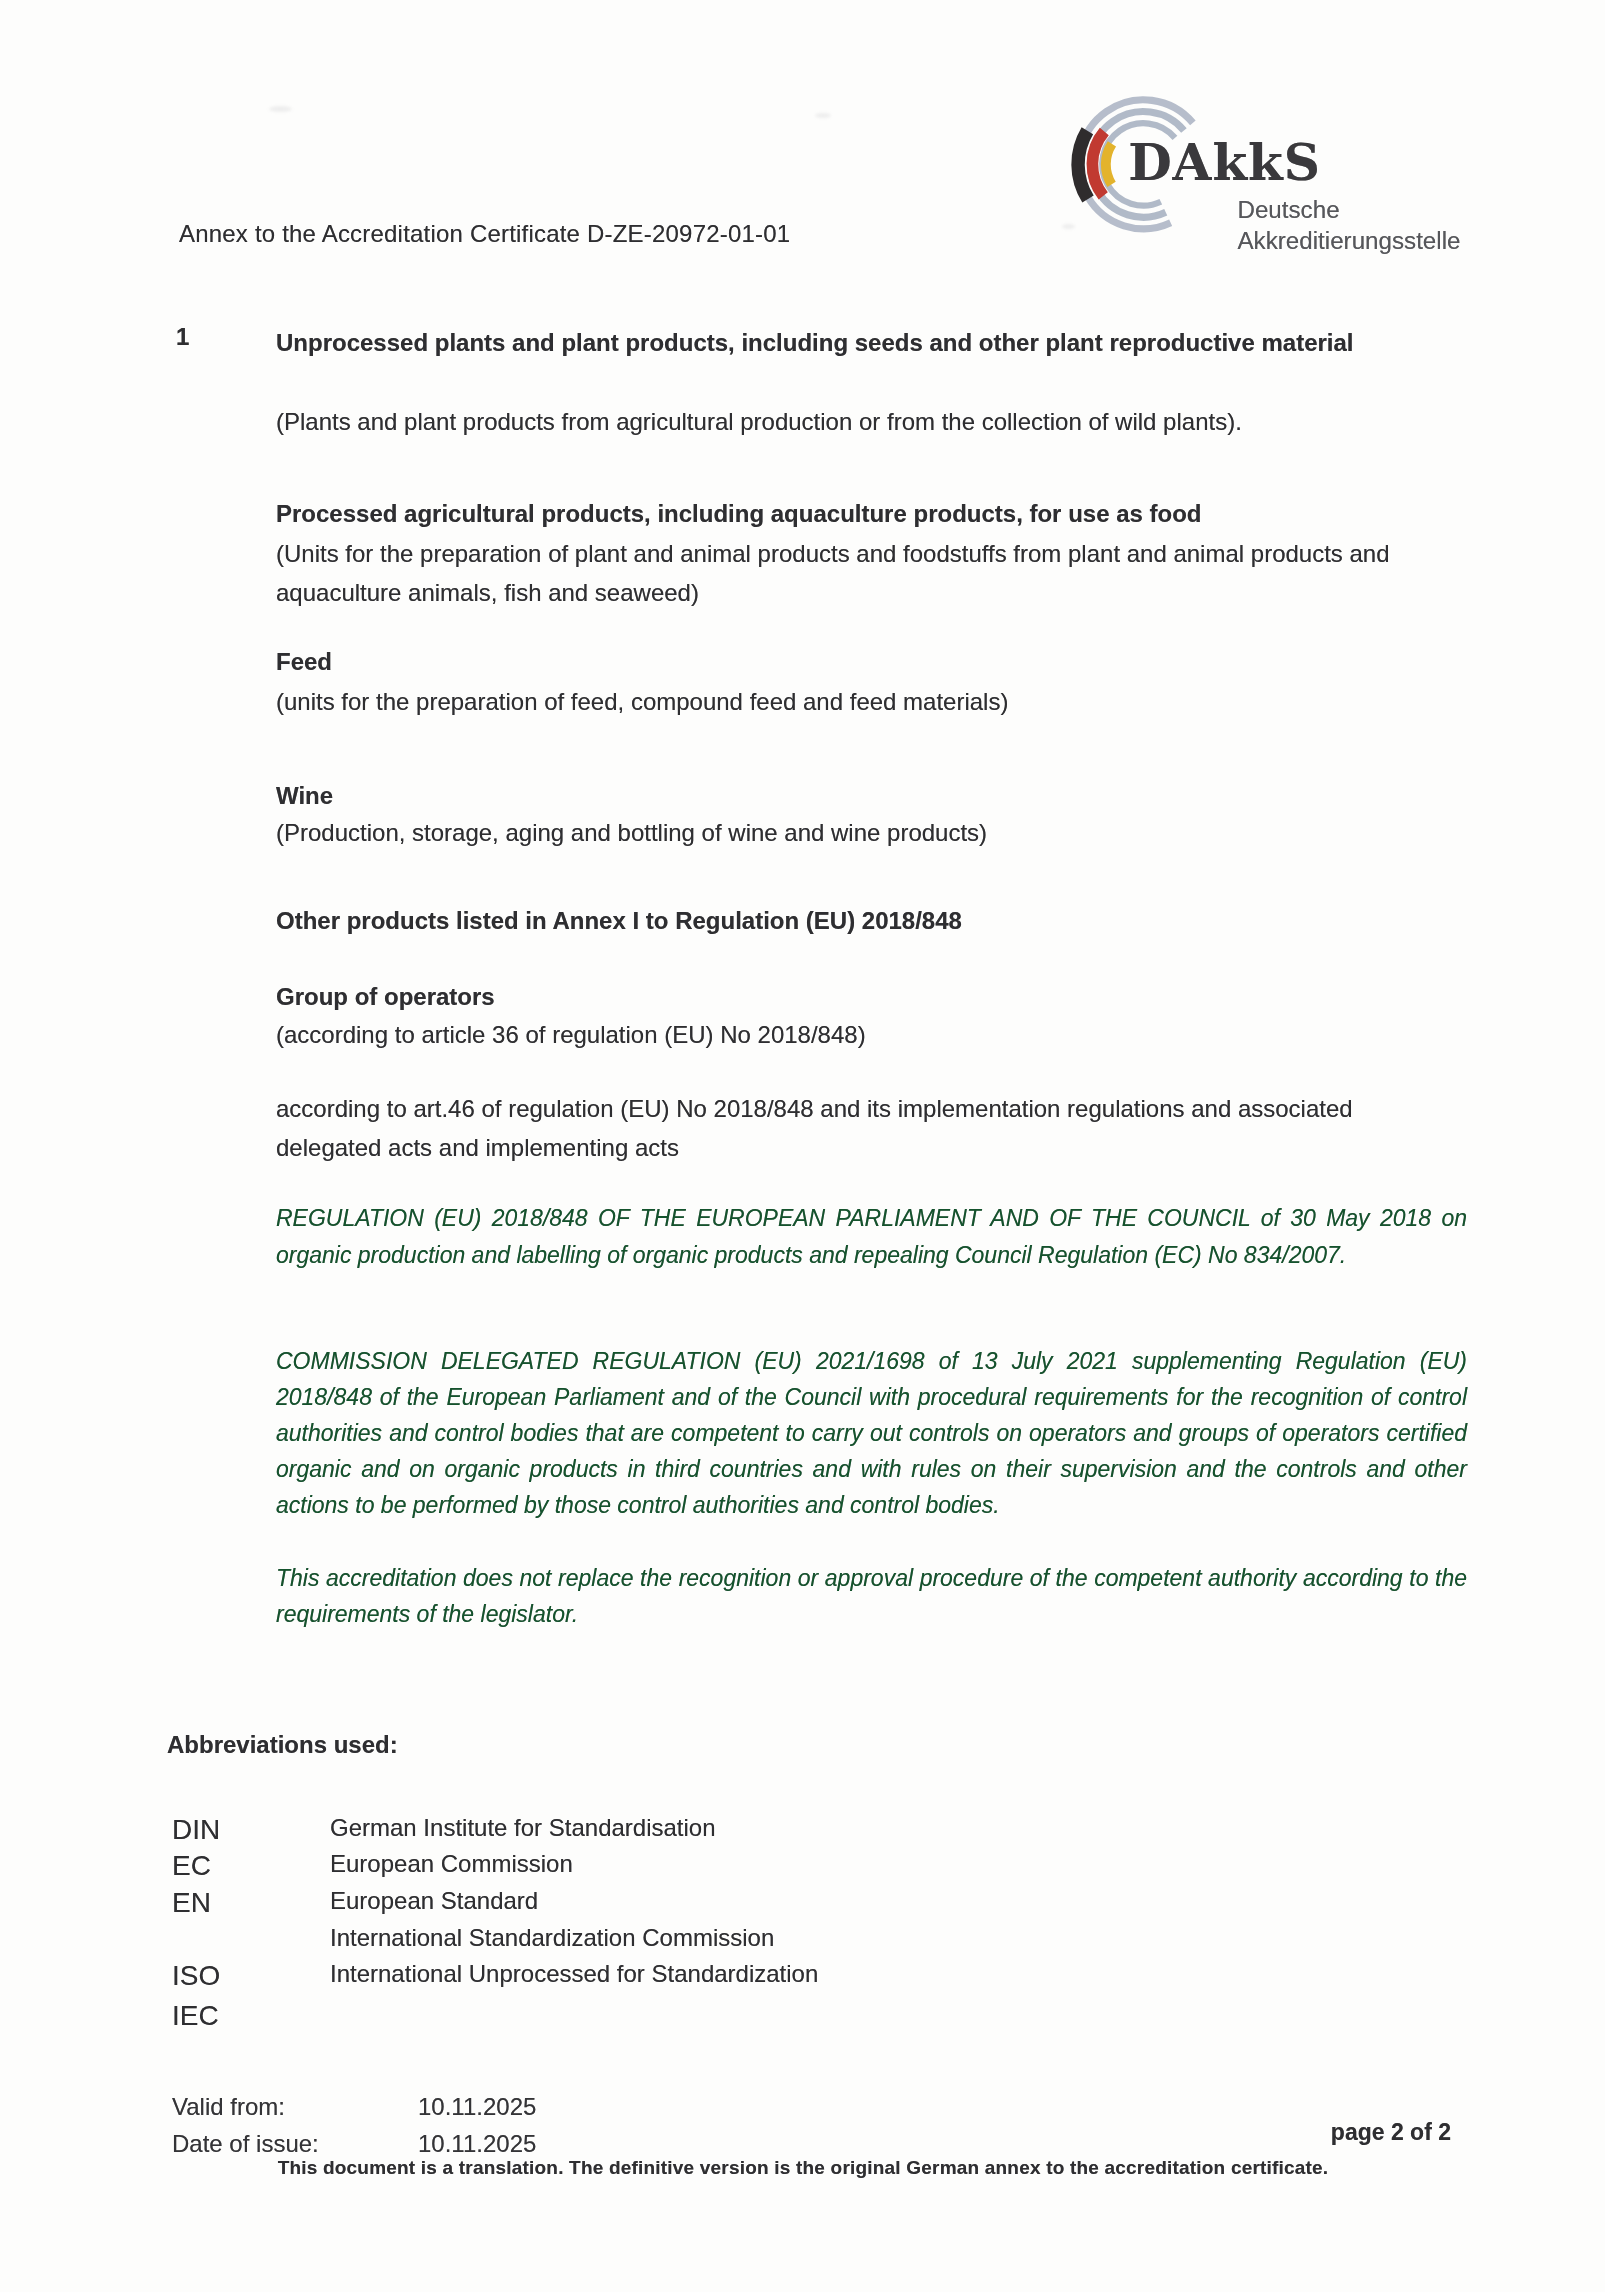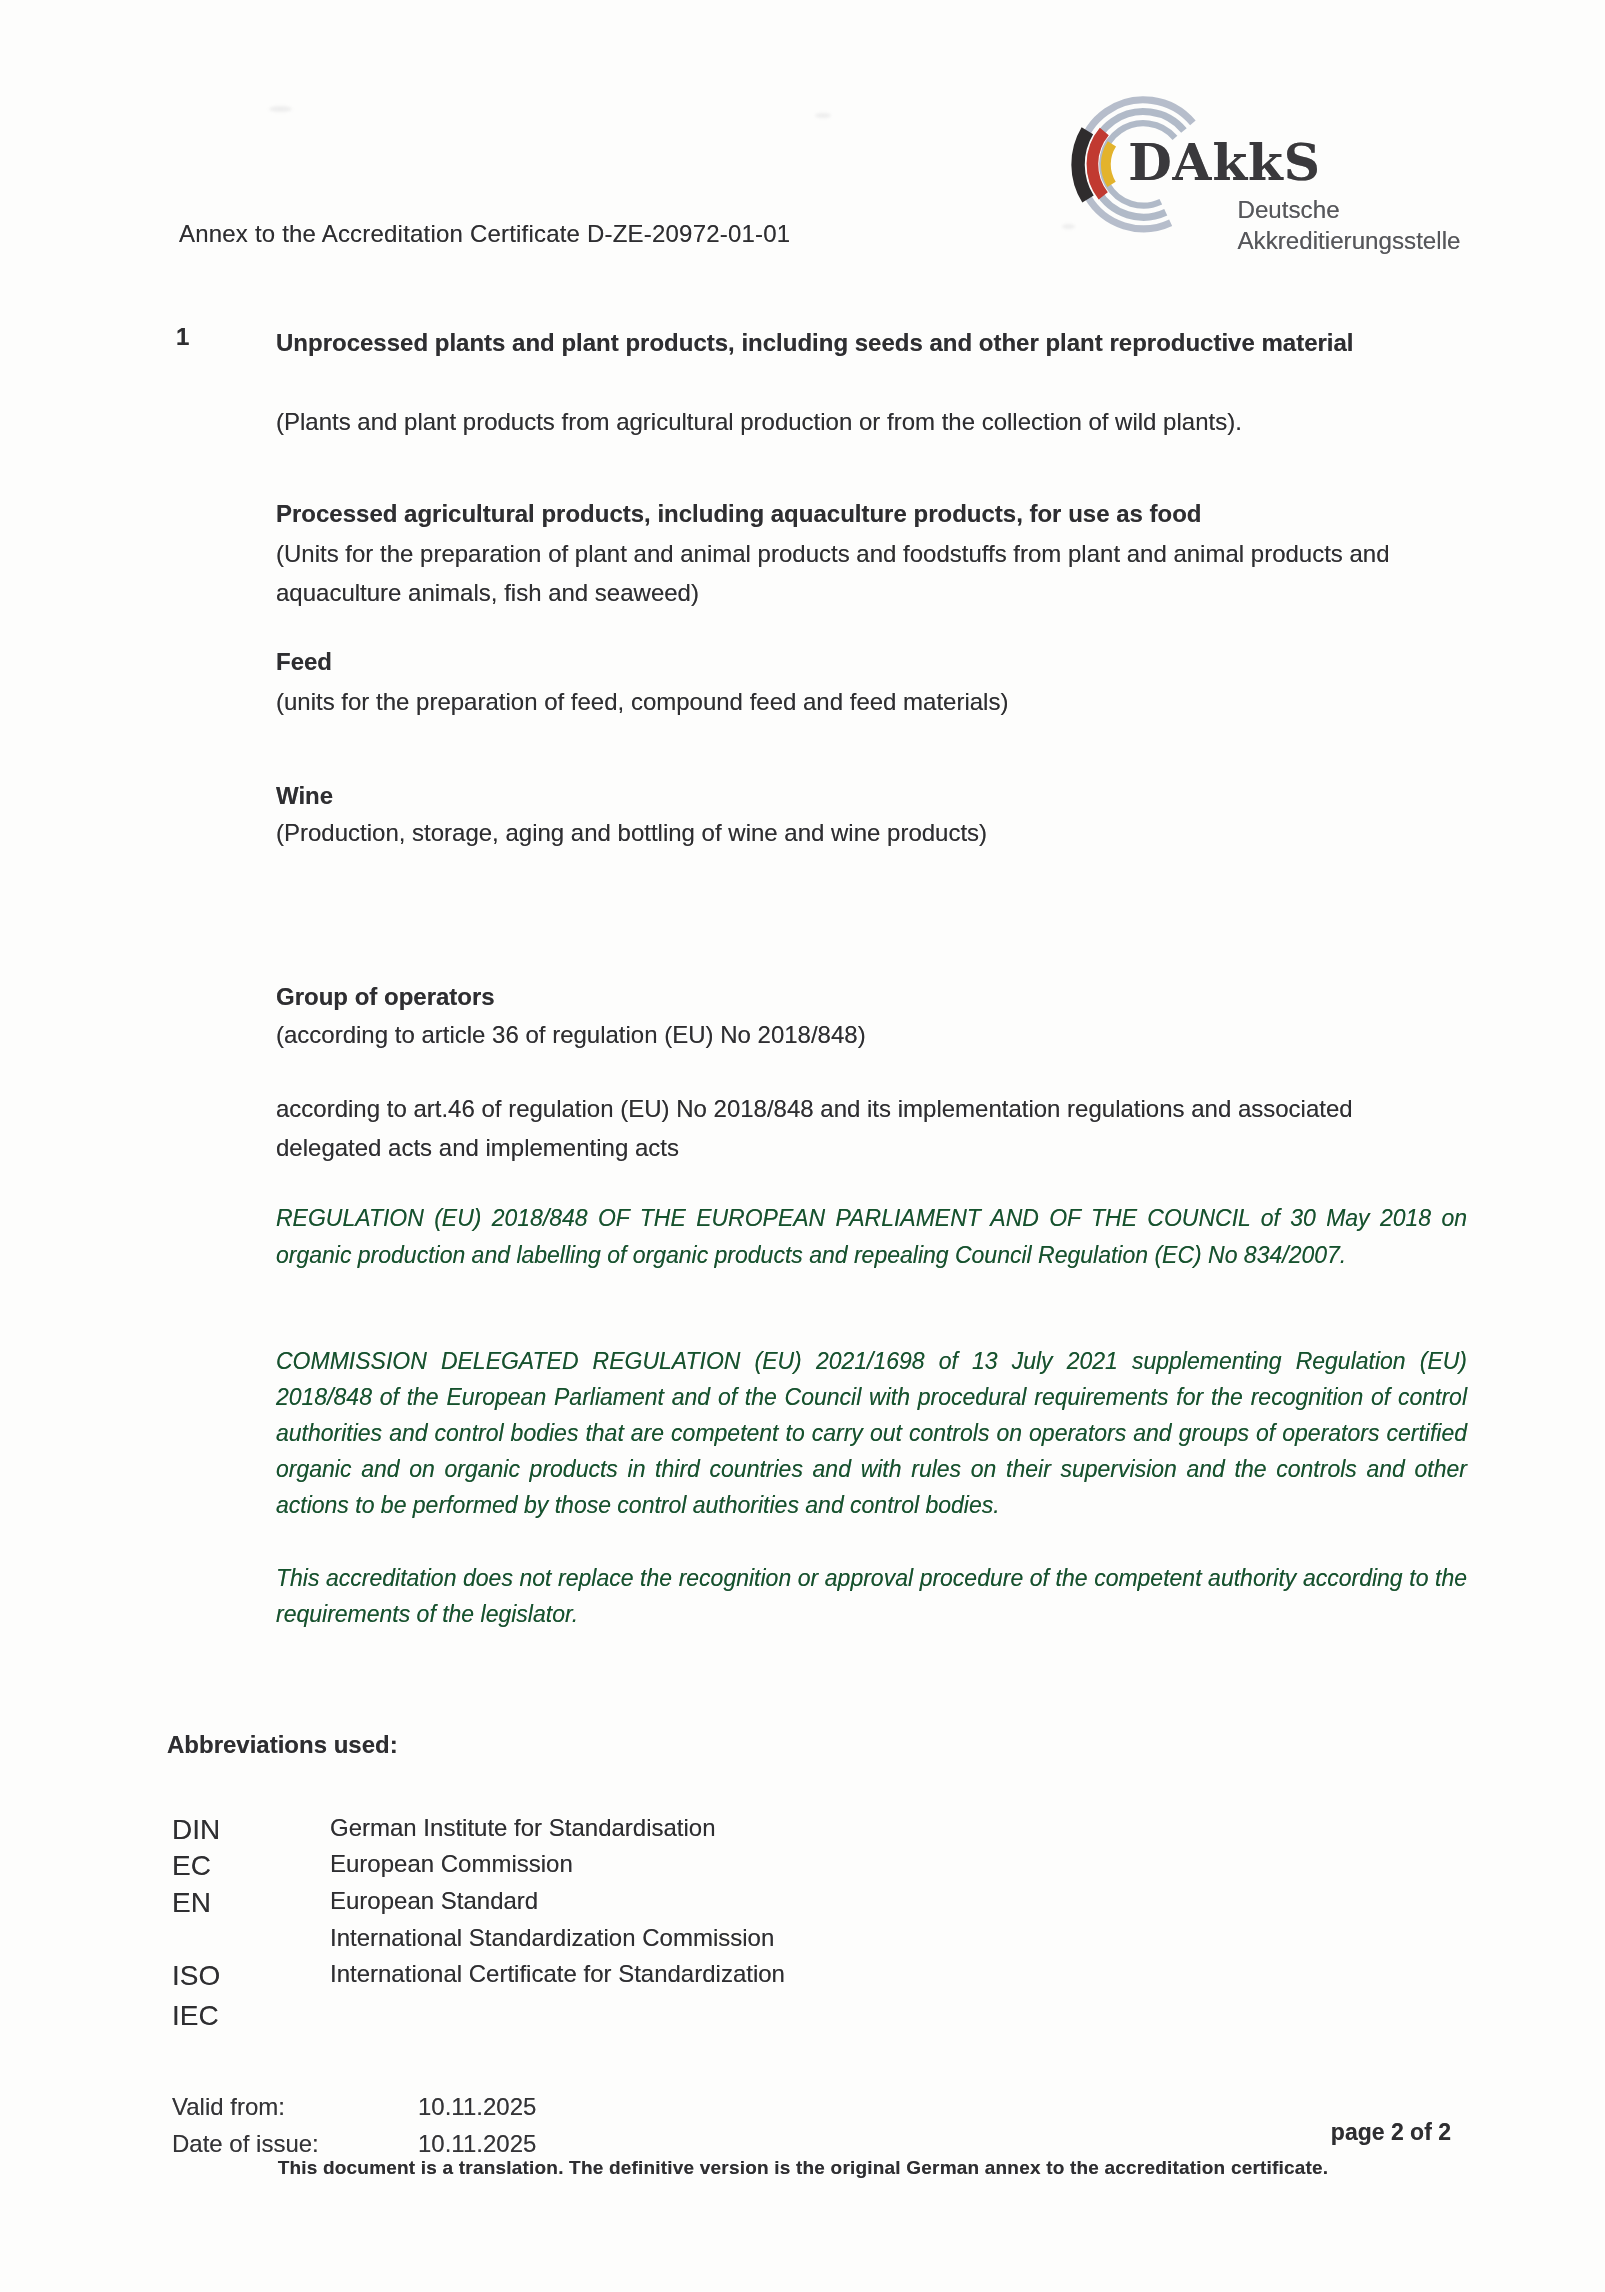--- a/index.html
+++ b/index.html
@@ -72,20 +72,21 @@
 
   <div class="abs heading" style="top:494px;">Processed agricultural products, including aquaculture products, for use as food</div>
   <div class="abs body-text" style="top:534px;">(Units for the preparation of plant and animal products and foodstuffs from plant and animal products and aquaculture animals, fish and seaweed)</div>
 
   <div class="abs heading" style="top:642px;">Feed</div>
   <div class="abs body-text" style="top:682px;">(units for the preparation of feed, compound feed and feed materials)</div>
 
   <div class="abs heading" style="top:776px;">Wine</div>
   <div class="abs body-text" style="top:813px;">(Production, storage, aging and bottling of wine and wine products)</div>
 
+  <div class="abs heading" style="top:901px;">Other products listed in Annex I to Regulation (EU) 2018/848</div>
 
   <div class="abs heading" style="top:977px;">Group of operators</div>
   <div class="abs body-text" style="top:1015px;">(according to article 36 of regulation (EU) No 2018/848)</div>
 
   <div class="abs body-text" style="top:1089px;">according to art.46 of regulation (EU) No 2018/848 and its implementation regulations and associated delegated acts and implementing acts</div>
 
   <div class="abs italic-para" style="top:1200px;line-height:37px;">REGULATION (EU) 2018/848 OF THE EUROPEAN PARLIAMENT AND OF THE COUNCIL of 30 May 2018 on organic production and labelling of organic products and repealing Council Regulation (EC) No 834/2007.</div>
 
   <div class="abs italic-para" style="top:1343px;">COMMISSION DELEGATED REGULATION (EU) 2021/1698 of 13 July 2021 supplementing Regulation (EU) 2018/848 of the European Parliament and of the Council with procedural requirements for the recognition of control authorities and control bodies that are competent to carry out controls on operators and groups of operators certified organic and on organic products in third countries and with rules on their supervision and the controls and other actions to be performed by those control authorities and control bodies.</div>
 
@@ -99,21 +100,21 @@
   <div class="abs abbr-term" style="top:1850px;">EC</div>
   <div class="abs abbr-def" style="top:1850px;">European Commission</div>
 
   <div class="abs abbr-term" style="top:1887px;">EN</div>
   <div class="abs abbr-def" style="top:1887px;">European Standard</div>
 
   <div class="abs abbr-term" style="top:2000px;">IEC</div>
   <div class="abs abbr-def" style="top:1924px;">International Standardization Commission</div>
 
   <div class="abs abbr-term" style="top:1960px;">ISO</div>
-  <div class="abs abbr-def" style="top:1960px;">International Certificate for Standardization</div>
+  <div class="abs abbr-def" style="top:1960px;">International Unprocessed for Standardization</div>
 
   <div class="abs foot-label" style="top:2093px;">Valid from:</div>
   <div class="abs foot-value" style="top:2093px;">10.11.2025</div>
 
   <div class="abs foot-label" style="top:2130px;">Date of issue:</div>
   <div class="abs foot-value" style="top:2130px;">10.11.2025</div>
 
   <div class="abs page-num">page 2 of 2</div>
 
   <div class="abs foot-note">This document is a translation. The definitive version is the original German annex to the accreditation certificate.</div>

